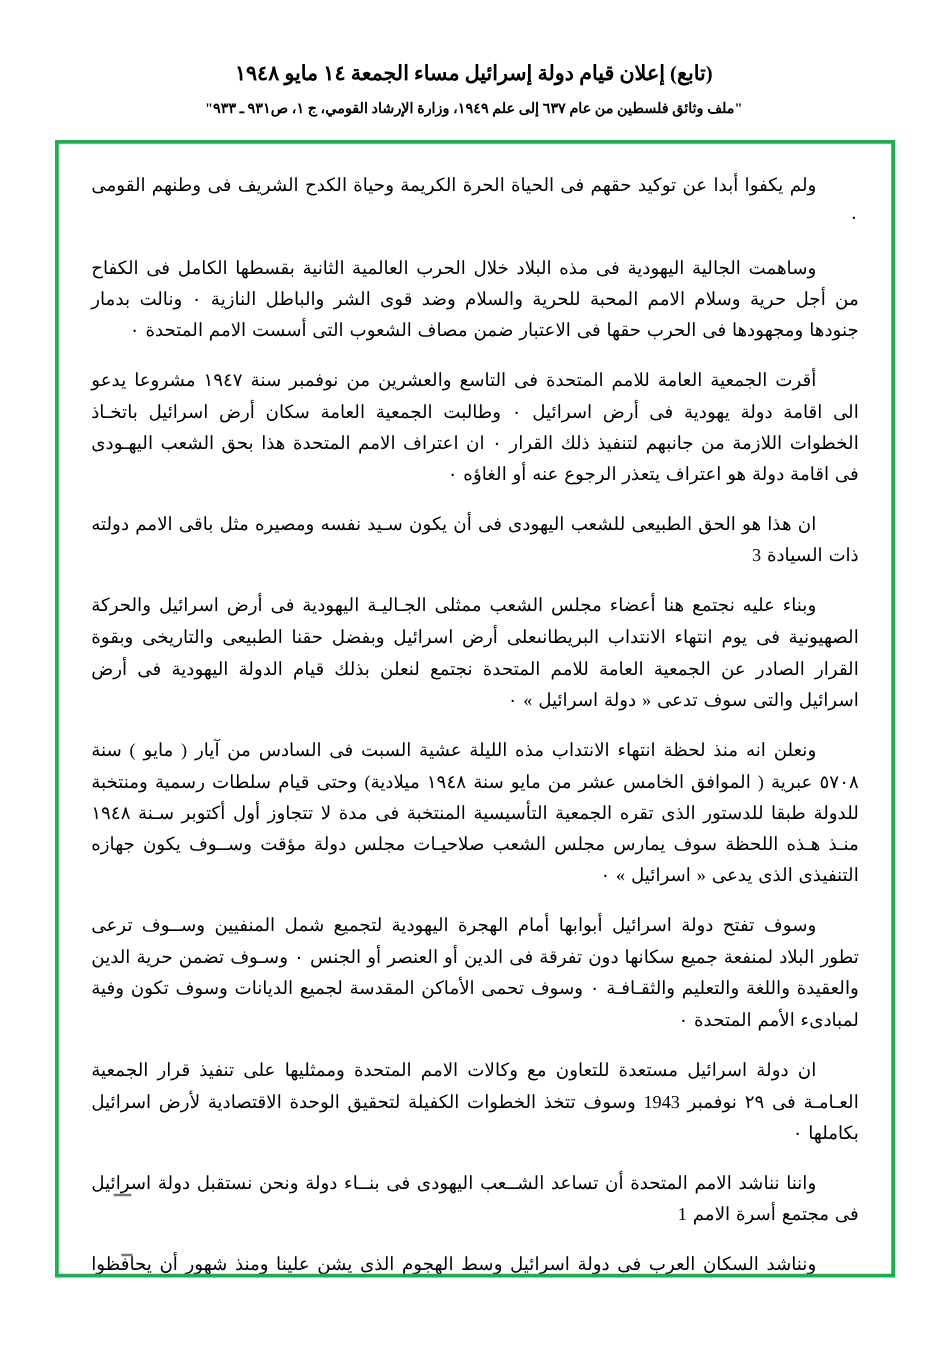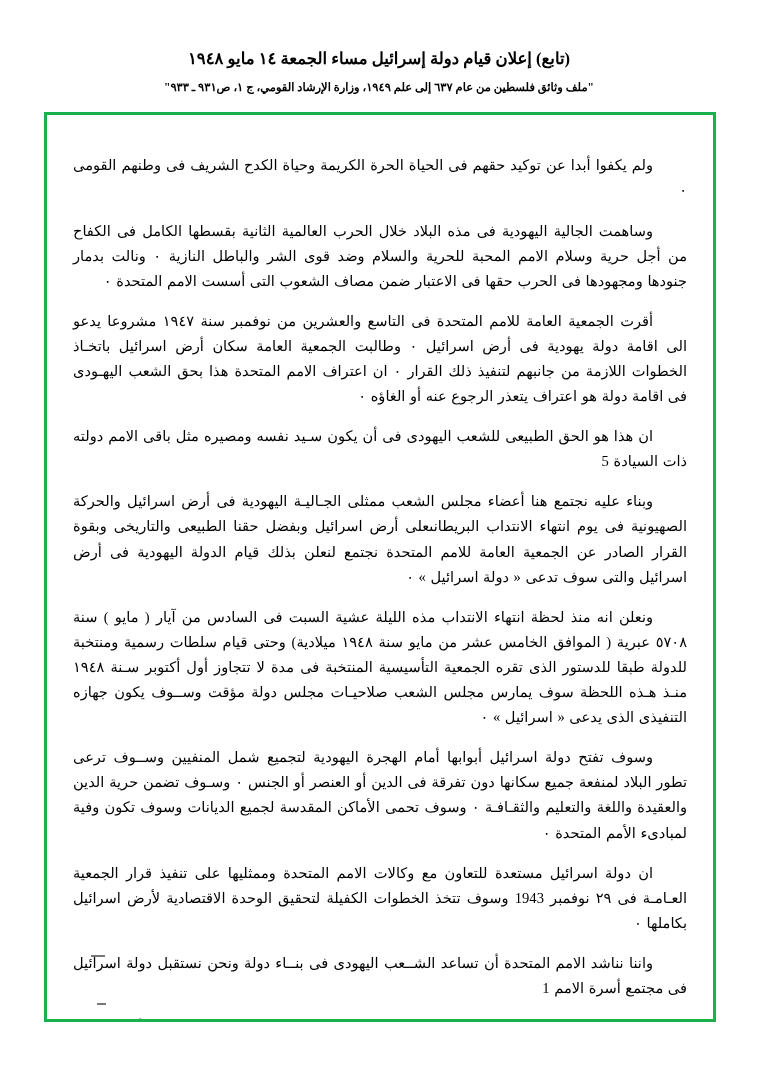--- a/index.html
+++ b/index.html
@@ -39,21 +39,21 @@
     margin-top: 9px;
     line-height: 1.5;
     direction: rtl;
   }
   .frame {
     position: relative;
     margin: 16px 10px 0 12px;
     border: 3px solid #19b14b;
     height: 910px;
     box-sizing: border-box;
-    padding: 38px 26px 10px 26px;
+    padding: 22px 26px 10px 26px;
     overflow: hidden;
     background: #ffffff;
   }
   .body-text {
     direction: rtl;
     text-align: justify;
     text-align-last: right;
   }
   .para {
     font-size: 14.6px;
@@ -91,21 +91,21 @@
   <div class="doc-header">
     <div class="doc-title">(تابع) إعلان قيام دولة إسرائيل مساء الجمعة ١٤ مايو ١٩٤٨</div>
     <div class="doc-subtitle">"ملف وثائق فلسطين من عام ٦٣٧ إلى علم ١٩٤٩، وزارة الإرشاد القومي، ج ١، ص٩٣١ ـ ٩٣٣"</div>
   </div>
 
   <div class="frame">
     <div class="body-text">
       <p class="para">ولم يكفوا أبدا عن توكيد حقهم فى الحياة الحرة الكريمة وحياة الكدح الشريف فى وطنهم القومى ٠</p>
       <p class="para">وساهمت الجالية اليهودية فى مذه البلاد خلال الحرب العالمية الثانية بقسطها الكامل فى الكفاح من أجل حرية وسلام الامم المحبة للحرية والسلام وضد قوى الشر والباطل النازية ٠ ونالت بدمار جنودها ومجهودها فى الحرب حقها فى الاعتبار ضمن مصاف الشعوب التى أسست الامم المتحدة ٠</p>
       <p class="para">أقرت الجمعية العامة للامم المتحدة فى التاسع والعشرين من نوفمبر سنة ١٩٤٧ مشروعا يدعو الى اقامة دولة يهودية فى أرض اسرائيل ٠ وطالبت الجمعية العامة سكان أرض اسرائيل باتخـاذ الخطوات اللازمة من جانبهم لتنفيذ ذلك القرار ٠ ان اعتراف الامم المتحدة هذا بحق الشعب اليهـودى فى اقامة دولة هو اعتراف يتعذر الرجوع عنه أو الغاؤه ٠</p>
-      <p class="para">ان هذا هو الحق الطبيعى للشعب اليهودى فى أن يكون سـيد نفسه ومصيره مثل باقى الامم دولته ذات السيادة 5</p>
+      <p class="para">ان هذا هو الحق الطبيعى للشعب اليهودى فى أن يكون سـيد نفسه ومصيره مثل باقى الامم دولته ذات السيادة 3</p>
       <p class="para">وبناء عليه نجتمع هنا أعضاء مجلس الشعب ممثلى الجـاليـة اليهودية فى أرض اسرائيل والحركة الصهيونية فى يوم انتهاء الانتداب البريطانىعلى أرض اسرائيل وبفضل حقنا الطبيعى والتاريخى وبقوة القرار الصادر عن الجمعية العامة للامم المتحدة نجتمع لنعلن بذلك قيام الدولة اليهودية فى أرض اسرائيل والتى سوف تدعى « دولة اسرائيل » ٠</p>
       <p class="para">ونعلن انه منذ لحظة انتهاء الانتداب مذه الليلة عشية السبت فى السادس من آيار ( مايو ) سنة ٥٧٠٨ عبرية ( الموافق الخامس عشر من مايو سنة ١٩٤٨ ميلادية) وحتى قيام سلطات رسمية ومنتخبة للدولة طبقا للدستور الذى تقره الجمعية التأسيسية المنتخبة فى مدة لا تتجاوز أول أكتوبر سـنة ١٩٤٨ منـذ هـذه اللحظة سوف يمارس مجلس الشعب صلاحيـات مجلس دولة مؤقت وســوف يكون جهازه التنفيذى الذى يدعى « اسرائيل » ٠</p>
       <p class="para">وسوف تفتح دولة اسرائيل أبوابها أمام الهجرة اليهودية لتجميع شمل المنفيين وســوف ترعى تطور البلاد لمنفعة جميع سكانها دون تفرقة فى الدين أو العنصر أو الجنس ٠ وسـوف تضمن حرية الدين والعقيدة واللغة والتعليم والثقـافـة ٠ وسوف تحمى الأماكن المقدسة لجميع الديانات وسوف تكون وفية لمبادىء الأمم المتحدة ٠</p>
       <p class="para">ان دولة اسرائيل مستعدة للتعاون مع وكالات الامم المتحدة وممثليها على تنفيذ قرار الجمعية العـامـة فى ٢٩ نوفمبر 1943 وسوف تتخذ الخطوات الكفيلة لتحقيق الوحدة الاقتصادية لأرض اسرائيل بكاملها ٠</p>
       <p class="para">واننا نناشد الامم المتحدة أن تساعد الشــعب اليهودى فى بنــاء دولة ونحن نستقبل دولة اسرائيل فى مجتمع أسرة الامم 1</p>
       <p class="para">ونناشد السكان العرب فى دولة اسرائيل وسط الهجوم الذى يشن علينا ومنذ شهور أن يحافظوا على السلام وأن يشاركوا فى بناء الدولة على أساس المواطنة التامة القائمة على المساواة والتمثيل المناسب فى جميع مؤسسات الدولة المؤتتة والدائمة ٠</p>
     </div>
     <div class="artifact a1"></div>
     <div class="artifact a2"></div>
   </div>

